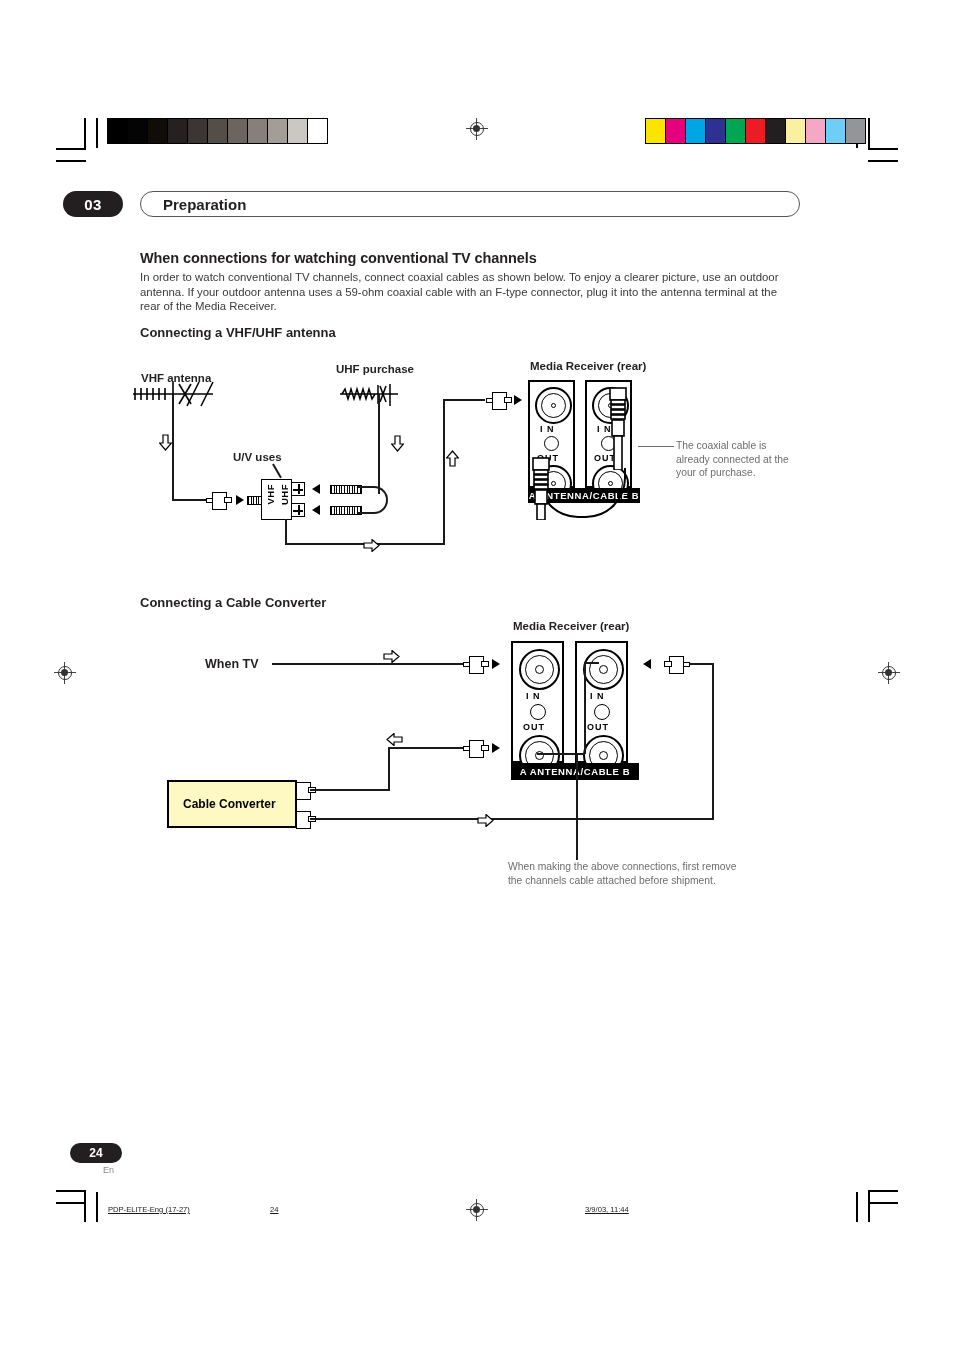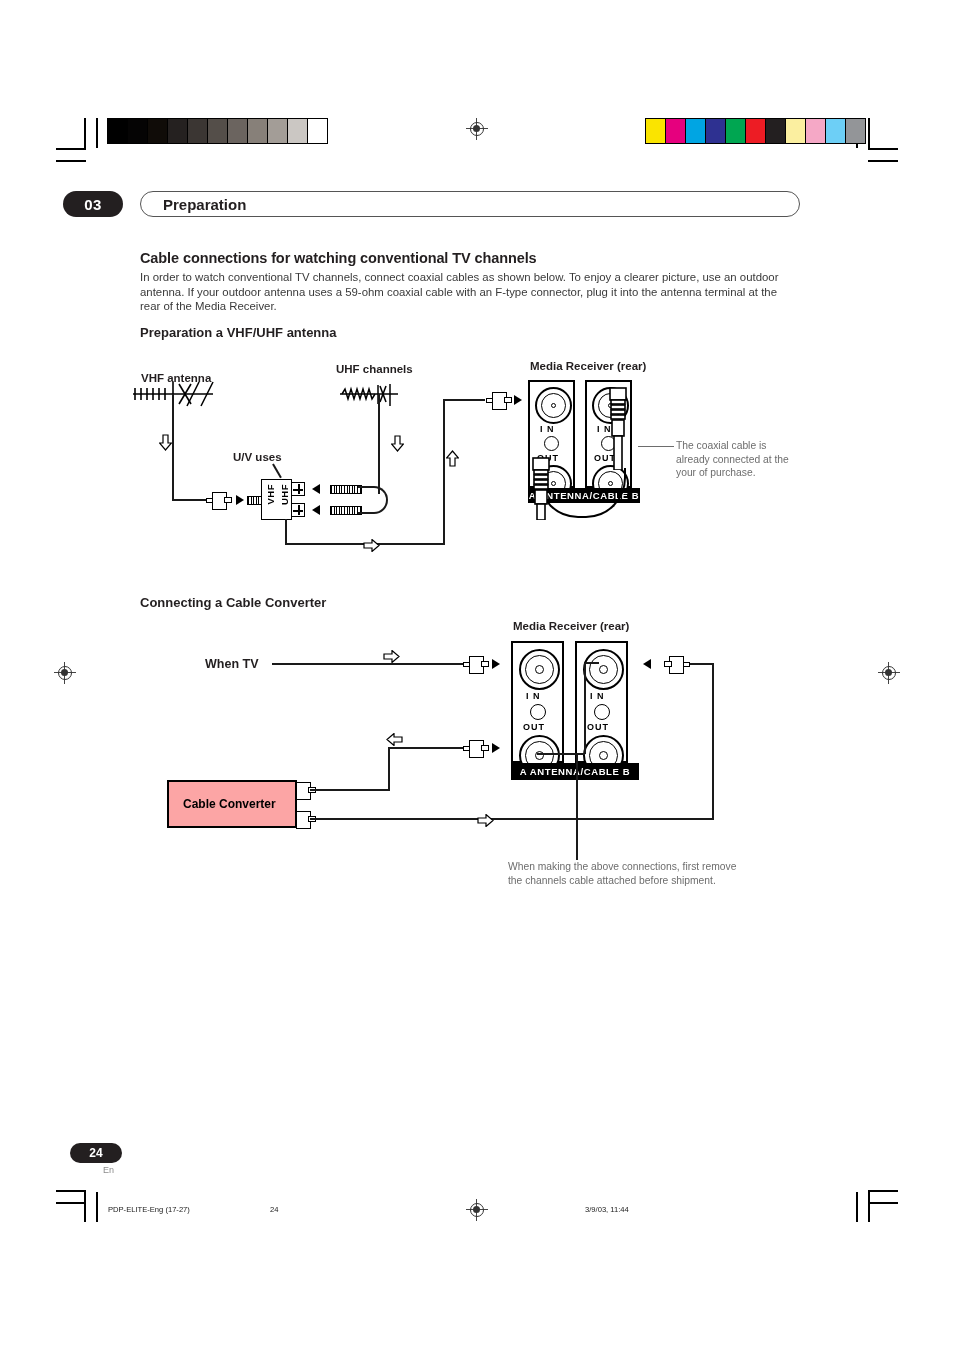--- a/index.html
+++ b/index.html
@@ -83,31 +83,31 @@
   .term{position:absolute;border:1.5px solid #000;background:#fff;box-sizing:border-box;}
   .term::before,.term::after{content:"";position:absolute;background:#000;}
   .term::before{left:50%;top:1px;width:1.5px;bottom:1px;}
   .term::after{top:50%;left:1px;height:1.5px;right:1px;}
 
   
   .ribbon{position:absolute;height:7px;border:1.2px solid #000;background:
      repeating-linear-gradient(90deg,#000 0 1px,#fff 1px 2.6px);}
 
   
-  .ccbox{position:absolute;border:2px solid #000;background:#fca5a5;display:flex;align-items:center;}
+  .ccbox{position:absolute;border:2px solid #000;background:#fef9c3;display:flex;align-items:center;}
   .ccbox span{font-size:12px;font-weight:bold;padding-left:14px;color:#000;}
 
   
   .ant{position:absolute;}
 
   
   .pagenum{position:absolute;left:70px;top:1143px;width:52px;height:20px;border-radius:10px;background:#231f20;
            color:#fff;font-size:12px;font-weight:bold;display:flex;align-items:center;justify-content:center;}
   .enlab{position:absolute;left:103px;top:1165px;font-size:9px;color:#8c8c8c;}
-  .ftxt{position:absolute;font-size:7.6px;color:#1a1a1a;}
+  .ftxt{position:absolute;font-size:7.6px;color:#1a1a1a;text-decoration:underline;}
 
   .callout{position:absolute;background:#6d6d6d;}
 </style>
 </head>
 <body>
 
 <div class="crop-line abs" style="left:56px;top:148px;width:30px;height:2px;"></div>
 <div class="crop-line abs" style="left:84px;top:118px;width:2px;height:30px;"></div>
 <div class="crop-line abs" style="left:56px;top:160px;width:30px;height:2px;"></div>
 <div class="crop-line abs" style="left:96px;top:118px;width:2px;height:30px;"></div>
@@ -179,27 +179,27 @@
     <i style="background: rgb(147, 149, 152);"></i>
   </div>
 
 <div class="chapnum">
   <span>03</span>
 </div>
 <div class="chaptitle">
   <span>Preparation</span>
 </div>
 
-<div class="h1">Cable connections for watching conventional TV channels</div>
+<div class="h1">When connections for watching conventional TV channels</div>
 <div class="intro">In order to watch conventional TV channels, connect coaxial cables as shown below. To enjoy a clearer picture, use an outdoor antenna. If your outdoor antenna uses a 59-ohm coaxial cable with an F-type connector, plug it into the antenna terminal at the rear of the Media Receiver.</div>
 
-<div class="h2" style="left:140px;top:325px;">Preparation a VHF/UHF antenna</div>
+<div class="h2" style="left:140px;top:325px;">Connecting a VHF/UHF antenna</div>
 
 <div class="lbl" style="left:141px;top:372px;">VHF antenna</div>
-<div class="lbl" style="left:336px;top:363px;">UHF channels</div>
+<div class="lbl" style="left:336px;top:363px;">UHF purchase</div>
 <div class="lbl" style="left:233px;top:451px;">U/V uses</div>
 <div class="lbl" style="left:530px;top:360px;">Media Receiver (rear)</div>
 
 <div class="ant" style="left:133px;top:380px;">
   <svg width="82" height="32" viewBox="0 0 82 32">
     <g stroke="#000" stroke-width="1.6" fill="none">
       <line x1="2" y1="8" x2="2" y2="20"></line>
         <line x1="8" y1="8" x2="8" y2="20"></line>
       <line x1="14" y1="8" x2="14" y2="20"></line>
         <line x1="20" y1="8" x2="20" y2="20"></line>

